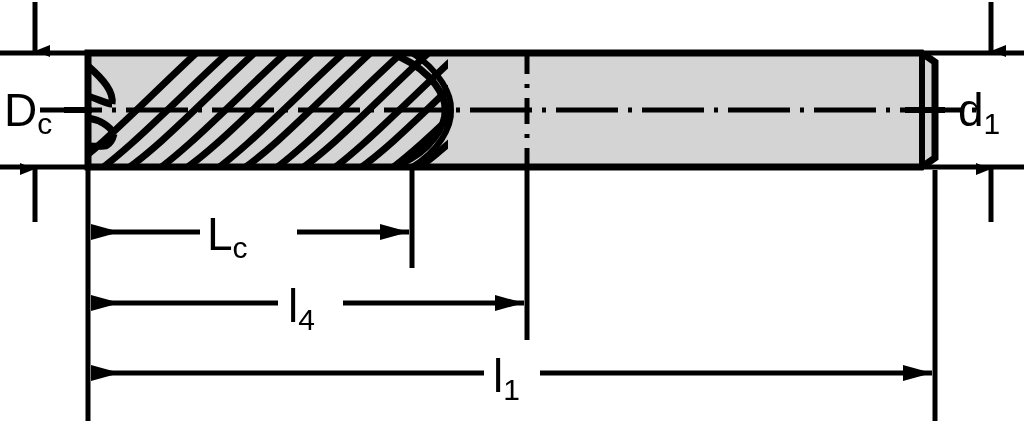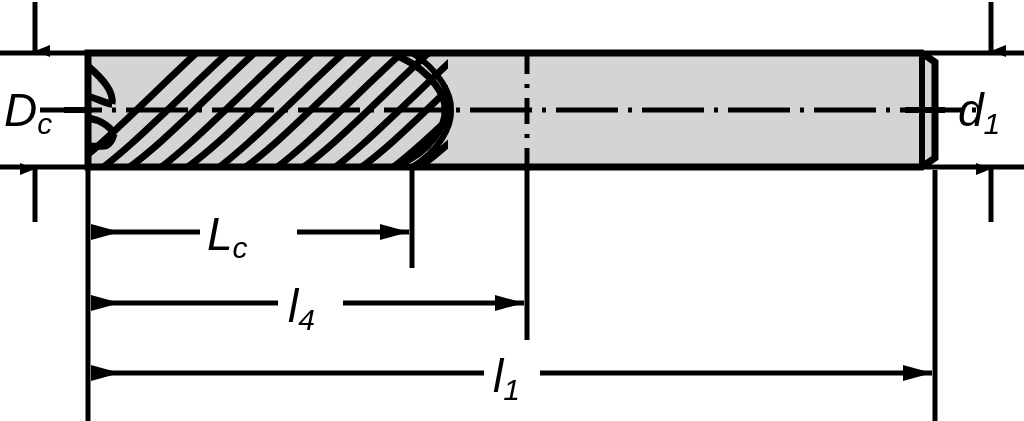--- a/index.html
+++ b/index.html
@@ -7,21 +7,20 @@
     padding: 0;
     background: #ffffff;
   }
   #drawing-root {
     position: relative;
     width: 1024px;
     height: 421px;
     background: #ffffff;
     font-family: "Liberation Sans", sans-serif;
     overflow: hidden;
-    font-style: italic;
   }
   svg.dwg {
     display: block;
     width: 1024px;
     height: 421px;
   }
   .lbl {
     font-family: "Liberation Sans", sans-serif;
     fill: #000000;
   }

